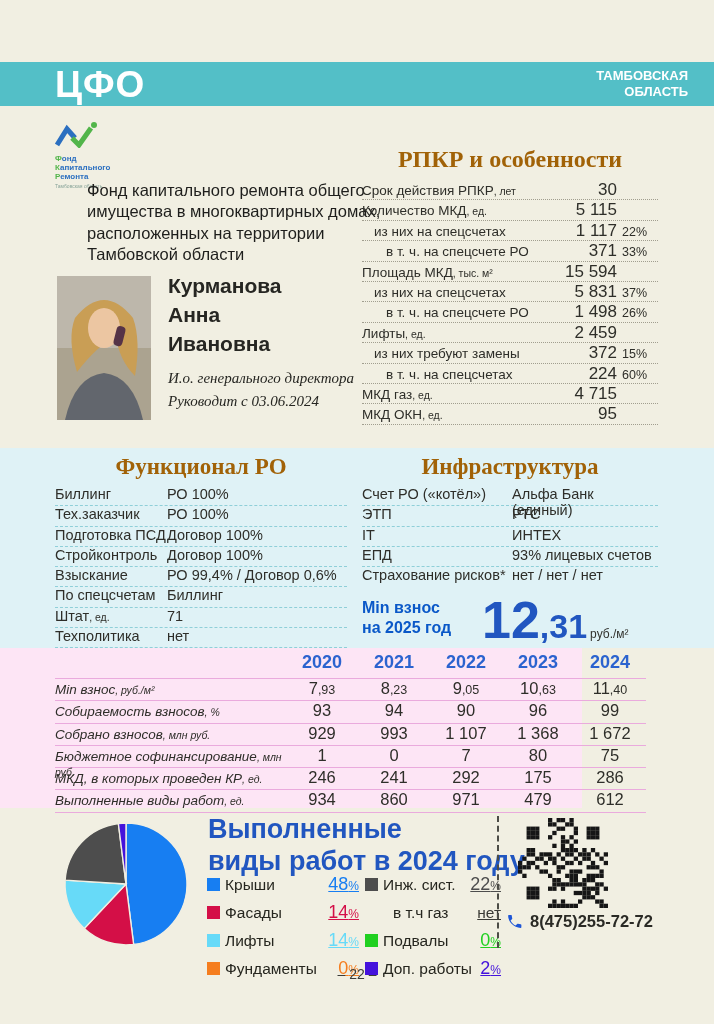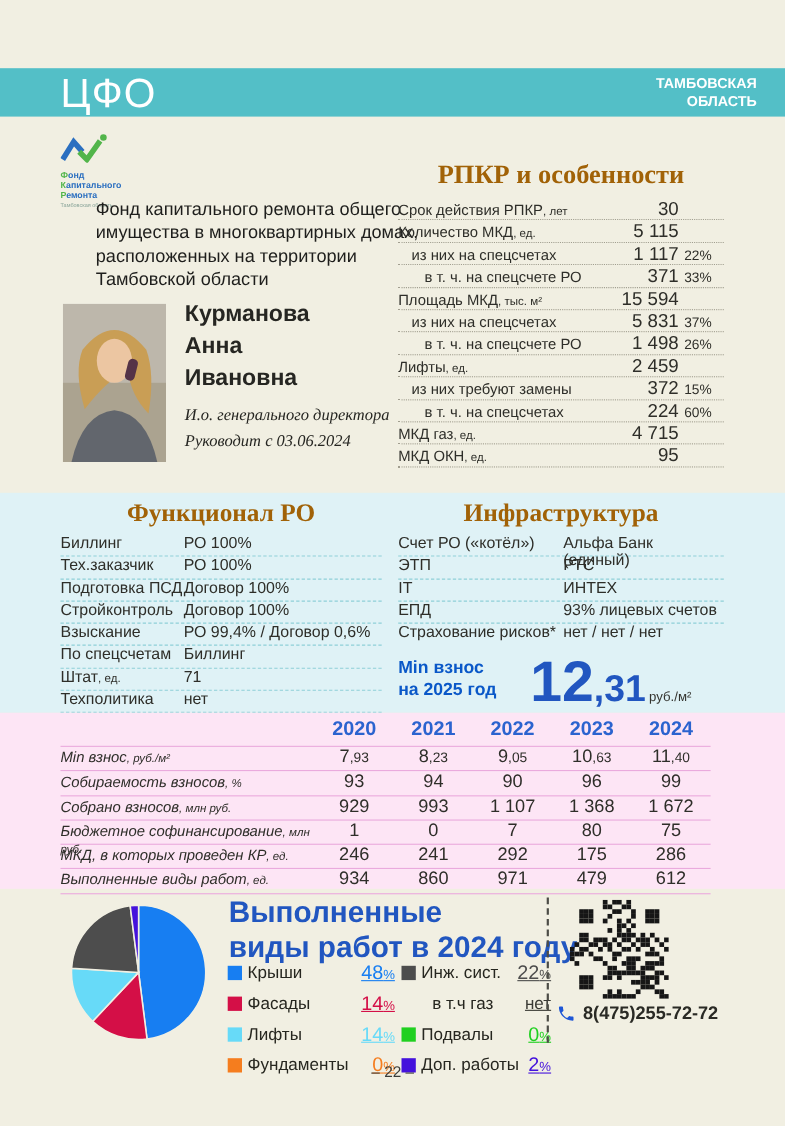--- a/index.html
+++ b/index.html
@@ -1,20 +1,20 @@
 <!DOCTYPE html>
 <html><head>
 <meta charset="utf-8">
 <style>
   html,body{margin:0;padding:0;}
   .page{position:relative;width:714px;height:1024px;background:#f1efe2;overflow:hidden;
         font-family:"Liberation Sans","DejaVu Sans",sans-serif;color:#2e2e29;}
   
   .topband{position:absolute;left:0;top:62px;width:714px;height:44px;background:#53bfc7;}
-  .district{position:absolute;left:55px;top:2px;font-size:37px;font-weight:400;color:#ffffff;letter-spacing:1px;}
+  .district{position:absolute;left:55px;top:2px;font-size:37px;font-weight:700;color:#ffffff;letter-spacing:1px;}
   .region{position:absolute;right:26px;top:6px;text-align:right;color:#ffffff;font-weight:bold;font-size:13px;line-height:1.2;}
   
   .logo{position:absolute;left:55px;top:120px;width:120px;}
   .logo-lines{margin-top:2px;font-size:8px;font-weight:bold;line-height:1.15;color:#2b6fc0;}
   .logo-lines .g{color:#52b54a;}
   .logo-sub{font-size:5px;color:#8aa59a;margin-top:1px;}
   
   .fund-title{position:absolute;left:55px;top:180px;width:302px;font-size:16.5px;font-weight:normal;line-height:1.3;color:#1e1e1c;margin-left:32px;}
   
   .photo{position:absolute;left:57px;top:276px;width:94px;height:144px;overflow:hidden;}
@@ -44,21 +44,21 @@
   .infra{position:absolute;left:362px;top:6px;width:296px;}
   .infra .flbl{width:150px;}
   .frow.nosep{border-bottom:none;}
   .minfee{position:absolute;left:0;top:140px;width:296px;display:flex;align-items:flex-end;}
   .mlabel{width:120px;font-size:16px;font-weight:bold;color:#0a58c8;line-height:1.25;padding-bottom:8px;}
   .mval{flex:1;color:#2156c0;font-weight:bold;line-height:1;white-space:nowrap;}
   .mint{font-size:52px;}
   .mdec{font-size:34px;}
   .munit{font-size:12px;color:#33332e;font-weight:normal;margin-left:3px;}
   
-  .band-pink{position:absolute;left:0;top:648px;width:714px;height:160px;background:#fde5f5;}
+  .band-pink{position:absolute;left:0;top:648px;width:582px;height:160px;background:#fde5f5;}
   .ytable{position:absolute;left:55px;top:4px;width:591px;}
   .yrow{display:grid;grid-template-columns:231px repeat(5,72px);align-items:baseline;height:21.3px;border-bottom:1px solid #eaaadd;}
   .yrow.head{height:26px;border-bottom:1px solid #eaaadd;}
   .yhead{font-size:18px;font-weight:bold;color:#2b63cf;text-align:center;}
   .ylbl{font-size:13.5px;text-align:left;font-style:italic;}
   .yval{font-size:16.5px;text-align:center;}
   .dec{font-size:0.76em;}
   
   .pie{position:absolute;left:62px;top:820px;}
   .chart-title{position:absolute;left:208px;top:814px;font-family:Liberation Sans, sans-serif;

